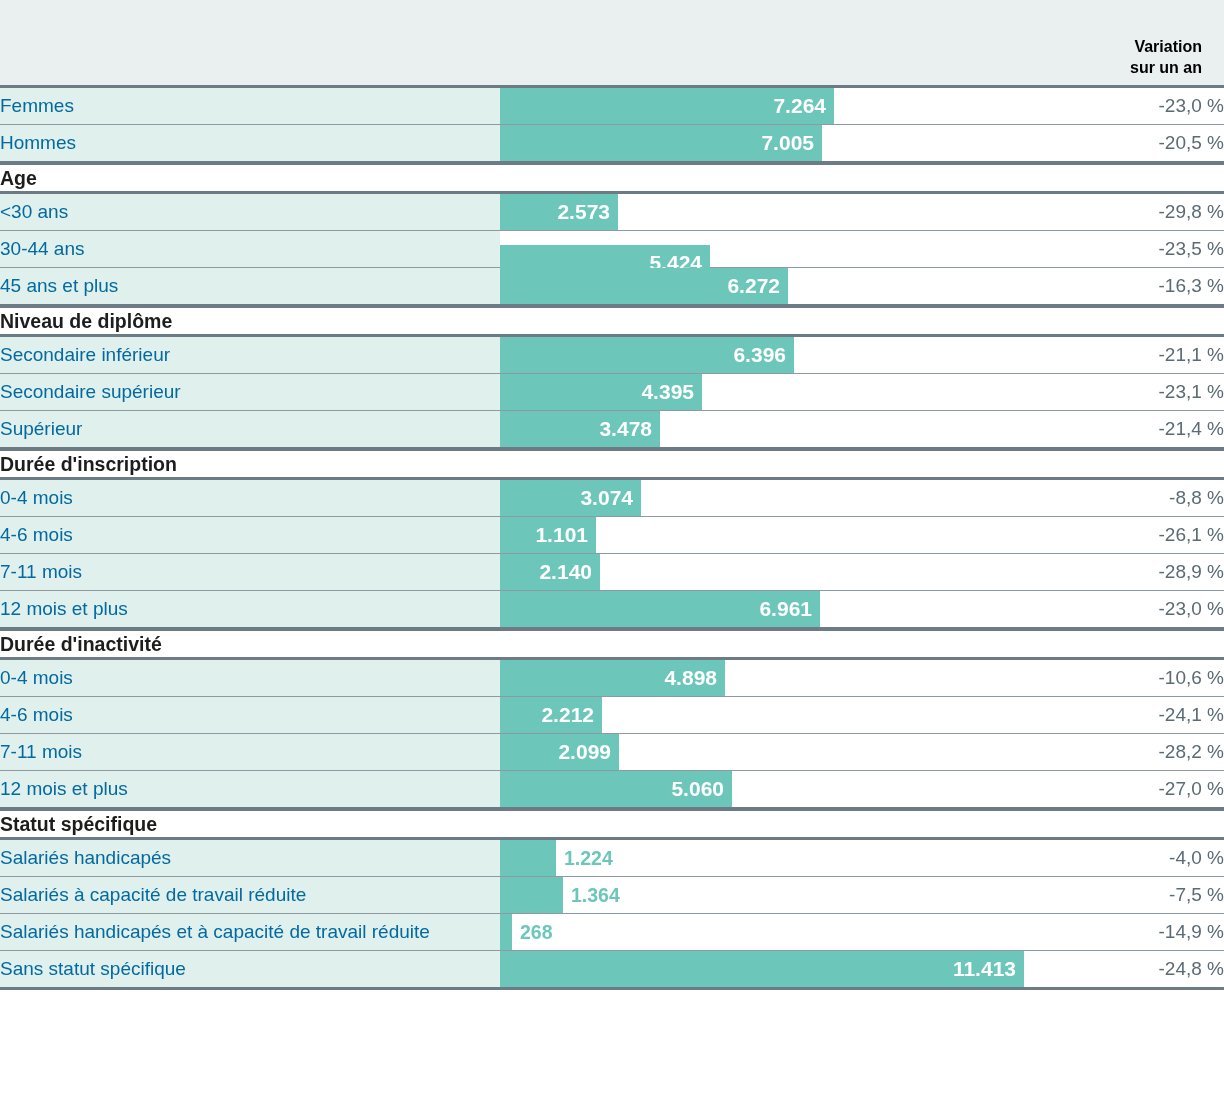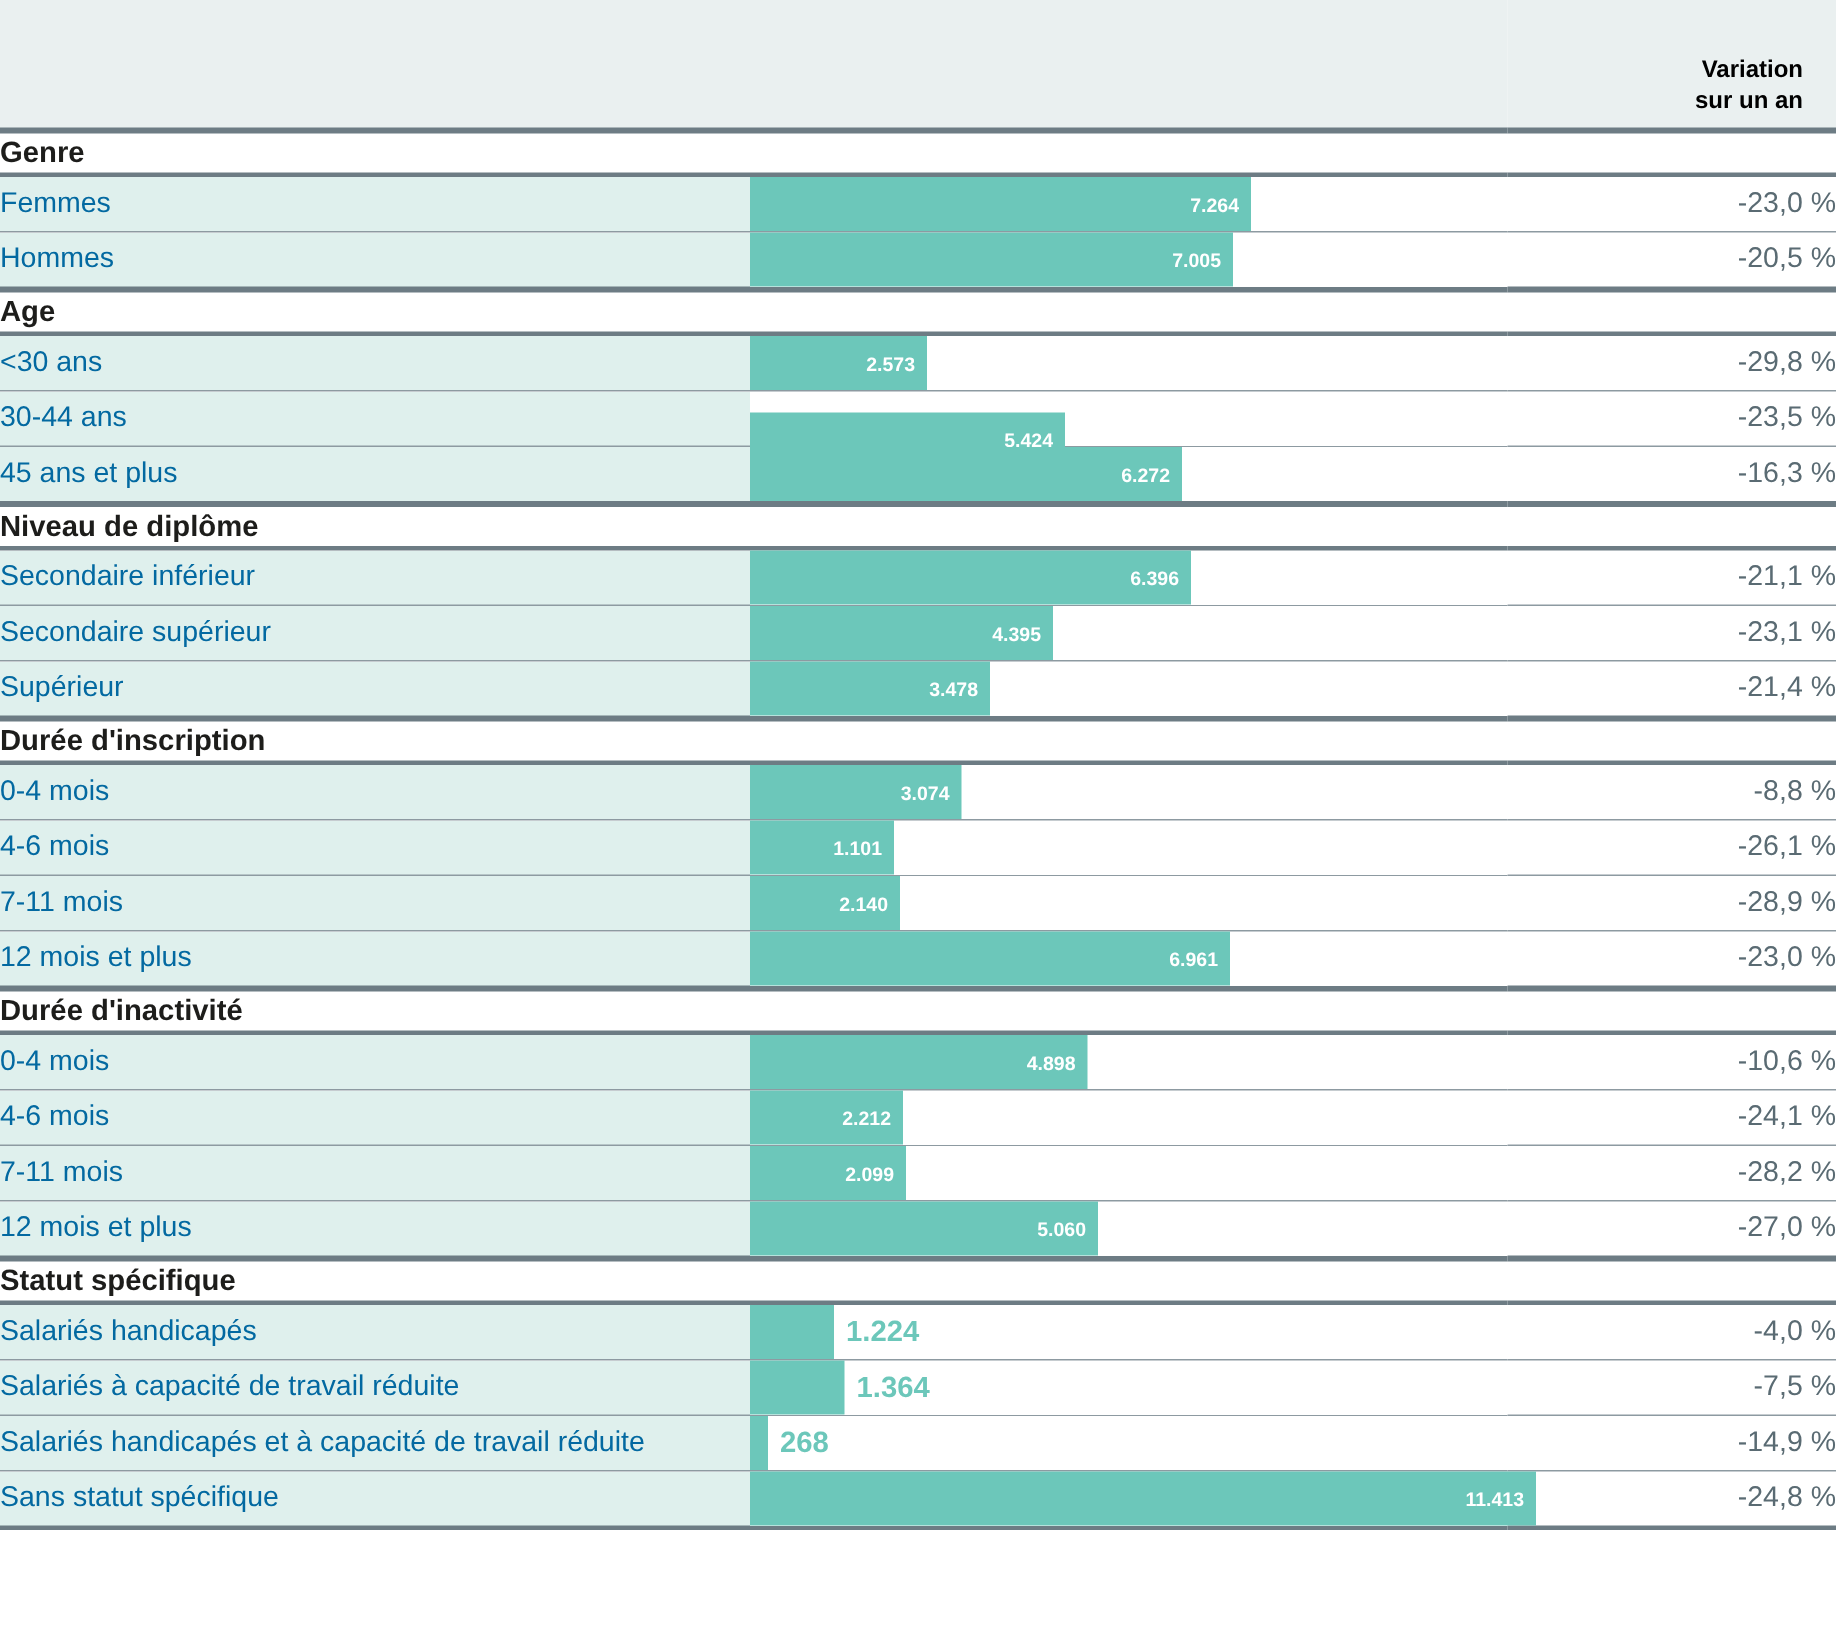--- a/index.html
+++ b/index.html
@@ -87,21 +87,21 @@
     height: 36px;
     display: flex;
     align-items: center;
     justify-content: flex-end;
     box-sizing: border-box;
     flex: 0 0 auto;
   }
   .bar-label-in {
     color: #ffffff;
     font-weight: bold;
-    font-size: 13px;
+    font-size: 21px;
     padding-right: 8px;
     white-space: nowrap;
   }
   .bar-label-out {
     color: #6cc7ba;
     font-weight: bold;
     font-size: 19.5px;
     padding-left: 8px;
     white-space: nowrap;
   }
@@ -134,23 +134,20 @@
     <col style="width:505px">
     <col style="width:219px">
   </colgroup>
   <tbody id="table-body">
     <tr class="hdr-row">
       <td class="hdr-spacer"></td>
       <td class="hdr-spacer"></td>
       <td class="hdr-variation">Variation
 sur un an</td>
     </tr>
-  <tr class="group-row">
-        <td colspan="3" class="group-title">Genre</td>
-      </tr>
       <tr class="data-row">
         <td class="cat-cell">Femmes</td>
         <td class="bar-cell">
           <div class="bar-wrap">
             <div class="bar" style="width: 334px;">
               <span class="bar-label-in">7.264</span>
             </div>
           </div>
         </td>
         <td class="var-cell">-23,0 %</td>
@@ -307,21 +304,21 @@
               <span class="bar-label-in">2.212</span>
             </div>
           </div>
         </td>
         <td class="var-cell">-24,1 %</td>
       </tr>
       <tr class="data-row sub">
         <td class="cat-cell">7-11 mois</td>
         <td class="bar-cell">
           <div class="bar-wrap">
-            <div class="bar" style="width: 104px;">
+            <div class="bar" style="width: 119px;">
               <span class="bar-label-in">2.099</span>
             </div>
           </div>
         </td>
         <td class="var-cell">-28,2 %</td>
       </tr>
       <tr class="data-row sub">
         <td class="cat-cell">12 mois et plus</td>
         <td class="bar-cell">
           <div class="bar-wrap">

